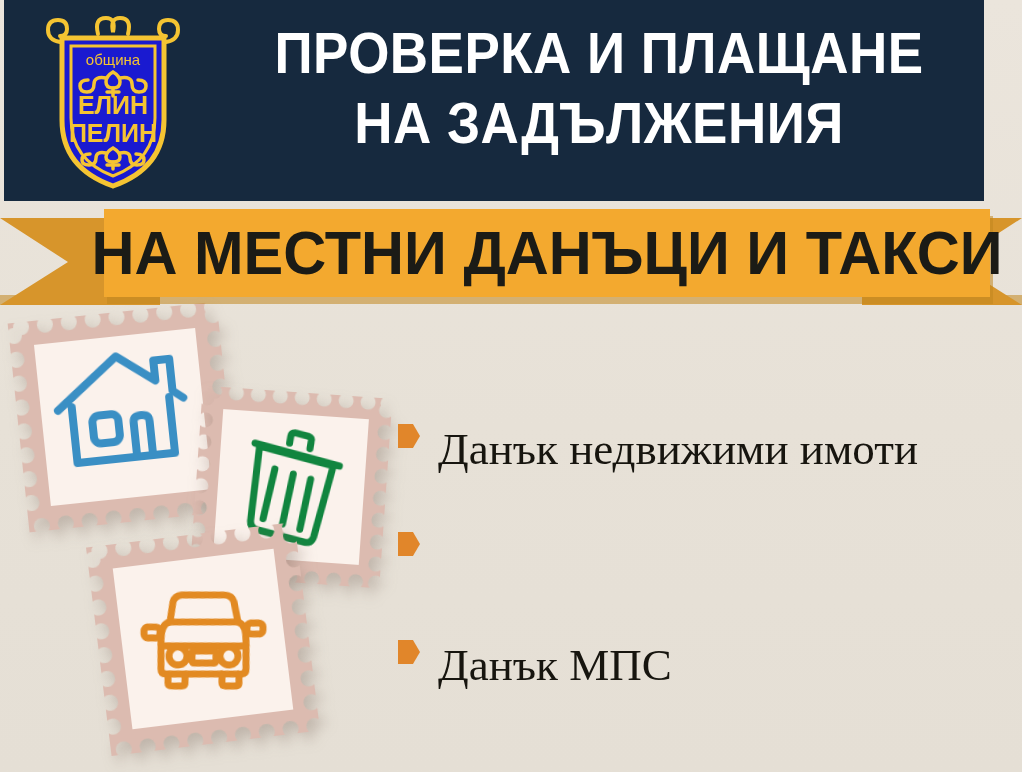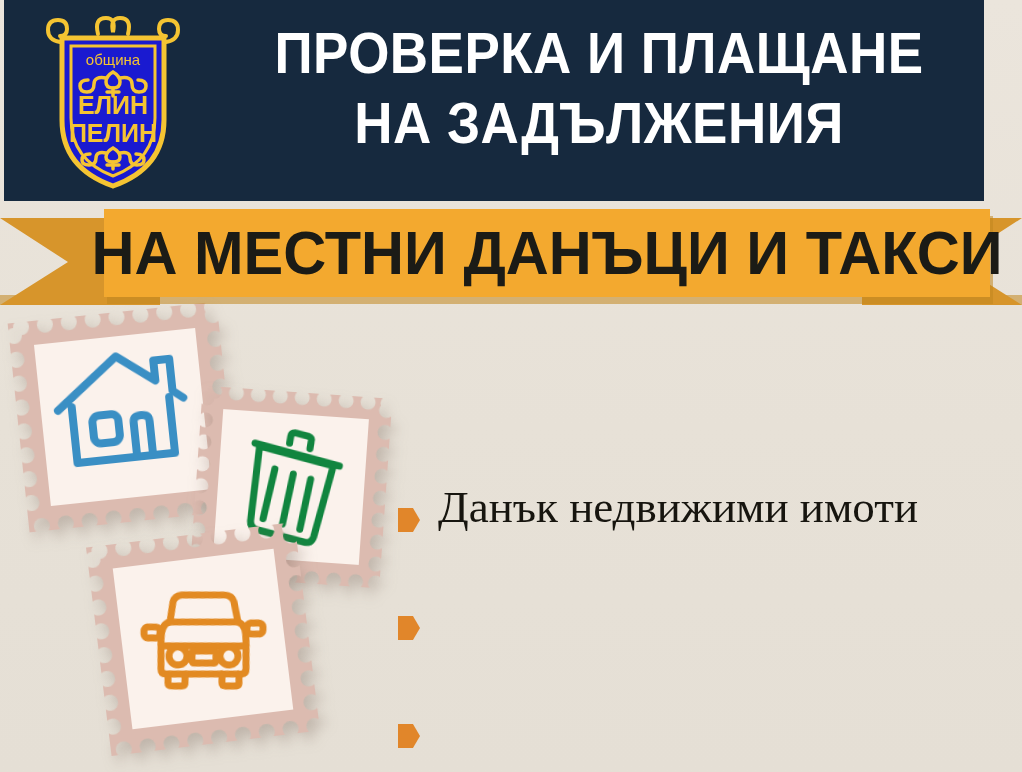--- a/index.html
+++ b/index.html
@@ -129,21 +129,21 @@
 
   
   .bullets {
     position: absolute;
     left: 398px;
     top: 424px;
     width: 610px;
   }
   .bullet-row {
     display: flex;
-    align-items: flex-end;
+    align-items: flex-start;
     height: 108px;
   }
   .bullet-marker {
     flex: 0 0 auto;
     width: 22px;
     height: 24px;
     margin-right: 18px;
     background: #e1862a;
     clip-path: polygon(0 0, 68% 0, 100% 50%, 68% 100%, 0 100%);
   }
@@ -376,16 +376,17 @@
   <div class="bullets">
     <div class="bullet-row">
       <span class="bullet-marker"></span>
       <span class="bullet-label">Данък недвижими имоти</span>
     </div>
     <div class="bullet-row">
       <span class="bullet-marker"></span>
     </div>
     <div class="bullet-row">
       <span class="bullet-marker"></span>
+      <span class="bullet-label">Данък МПС</span>
     </div>
   </div>
 
 </div>
 
 </body></html>

